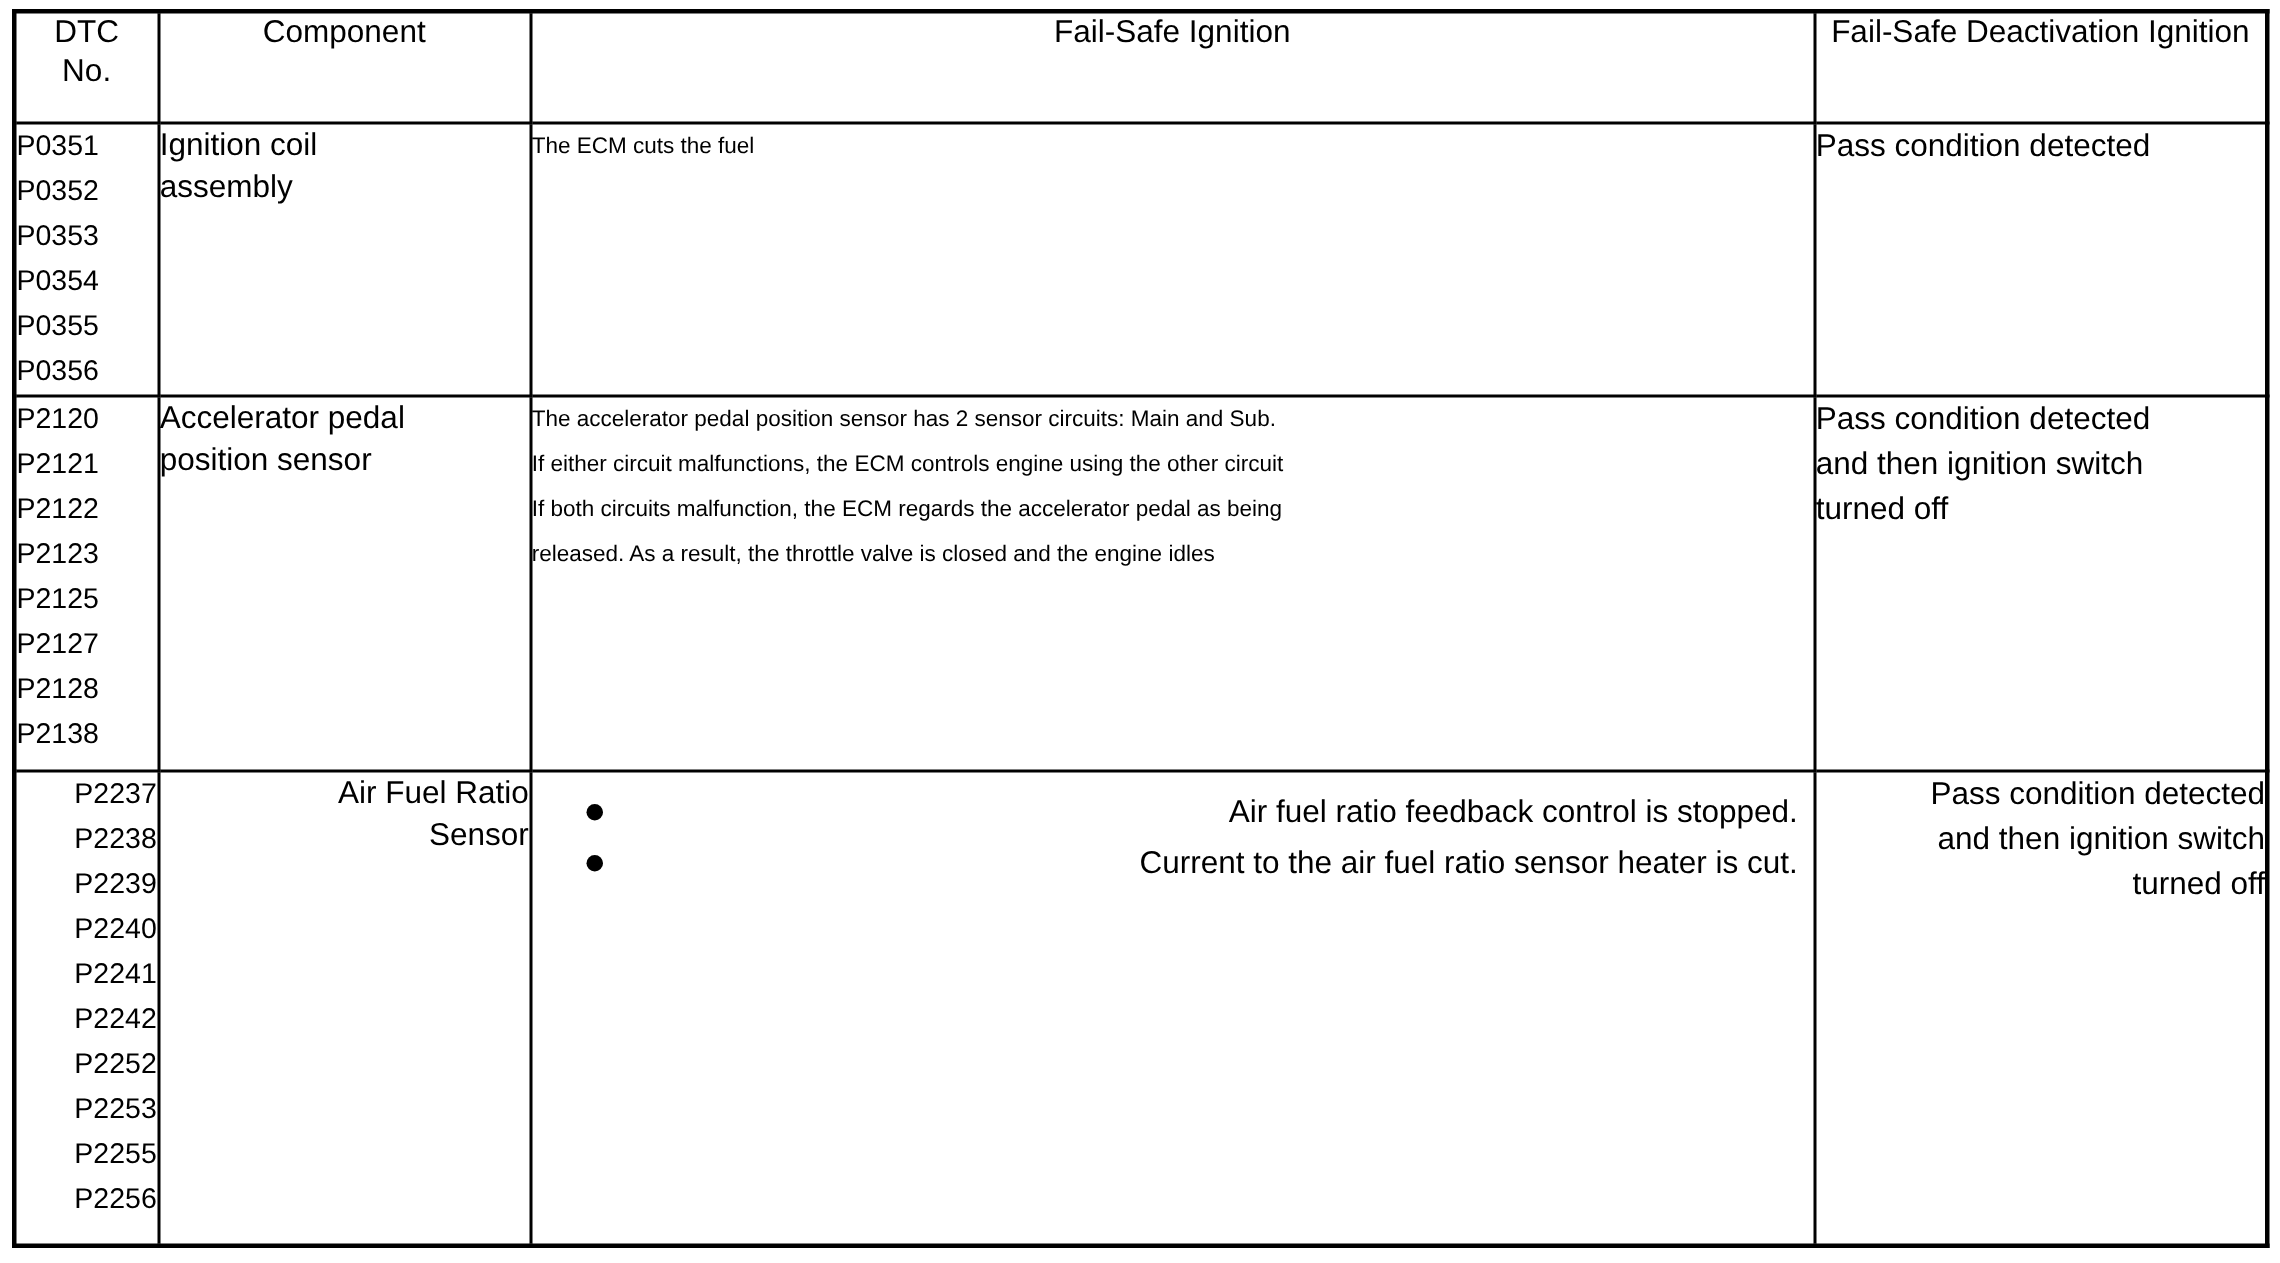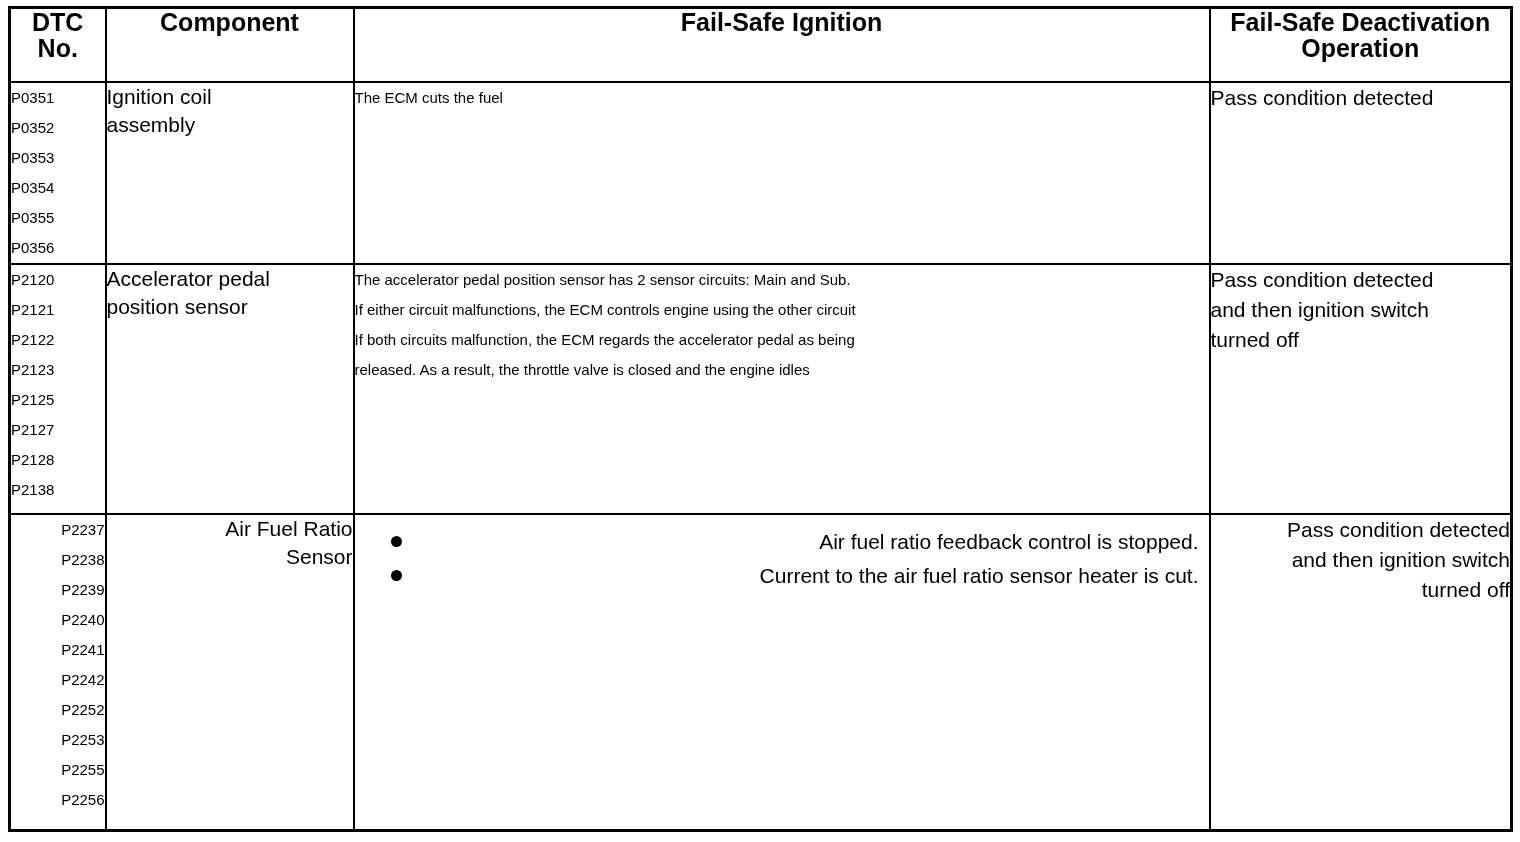--- a/index.html
+++ b/index.html
@@ -35,40 +35,40 @@
   }
   
   col.c-dtc      { width: 96px;  }
   col.c-comp     { width: 248px; }
   col.c-oper     { width: 856px; }
   col.c-deact    { width: 302px; }
 
   thead th {
     text-align: center;
     vertical-align: middle;
-    font-weight: bold;
-    font-size: 25px;
+    font-weight: normal;
+    font-size: 21px;
     line-height: 26px;
     height: 72px;
     padding: 4px 6px;
   }
   th.dtc-head span { display: block; }
 
   td.cell {
     font-size: 21px;
     line-height: 30px;
     font-weight: normal;
   }
   td.dtc-cell {
     padding: 8px 0 8px 10px;
     white-space: nowrap;
   }
   td.dtc-cell .dtc-code {
     display: block;
-    font-size: 15px;
+    font-size: 19px;
     line-height: 30px;
   }
   td.comp-cell {
     padding: 10px 0 10px 10px;
     vertical-align: middle;
     border-radius: 13px;
   }
   td.comp-cell .comp-text {
     display: block;
     font-size: 21px;
@@ -133,21 +133,21 @@
     <thead>
       <tr>
         <th class="dtc-head">
           <span>DTC</span>
           <span>No.</span>
         </th>
         <th>Component</th>
         <th>Fail-Safe Ignition</th>
         <th>
           <span>Fail-Safe Deactivation</span>
-          <span>Operation</span>
+          <span>Ignition</span>
         </th>
       </tr>
     </thead>
     <tbody>
 
       <tr class="row-1">
         <td class="cell dtc-cell">
           <span class="dtc-code">P0351</span>
           <span class="dtc-code">P0352</span>
           <span class="dtc-code">P0353</span>

